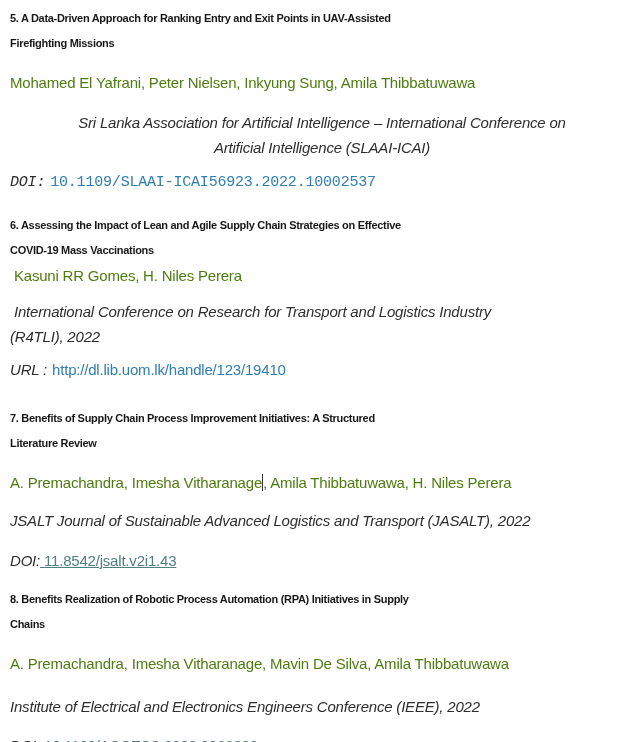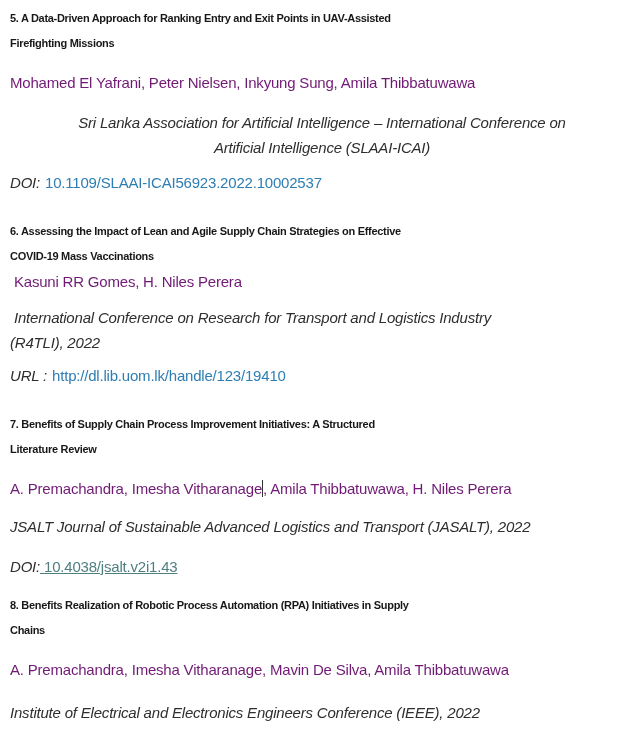--- a/index.html
+++ b/index.html
@@ -26,21 +26,21 @@
     color: #181818;
     line-height: 25px;
     letter-spacing: -0.3px;
     white-space: pre-wrap;
   }
   .pub h3.tight { margin-bottom: 0; }
   .pub p {
     margin: 0;
     white-space: pre-wrap;
   }
-  .authors { color: #701a75; }
+  .authors { color: #4d7c0f; }
   .venue, .linklabel {
     font-style: italic;
     color: #2e2e2e;
   }
   .link {
     text-decoration: none;
     cursor: pointer;
   }
   .link.blue {
     color: #2e7eb3;
@@ -53,21 +53,21 @@
   .caret {
     display: inline-block;
     width: 1px;
     height: 17px;
     background: #333333;
     vertical-align: -3px;
   }
   
   .pub5 .authors  { margin-bottom: 15px; }
   .pub5 .venue    { margin-bottom: 10px; text-align: center; }
-  .pub5 .linkline { margin-bottom: 24px; }
+  .pub5 .linkline { margin-bottom: 18px; font-family: Liberation Mono, monospace; }
   .pub6 .authors  { margin-bottom: 11px; }
   .pub6 .venue    { margin-bottom: 8px; }
   .pub6 .linkline { margin-bottom: 24px; }
   .pub7 .authors  { margin-bottom: 13px; }
   .pub7 .venue    { margin-bottom: 15px; }
   .pub7 .linkline { margin-bottom: 14px; }
   .pub8 .authors  { margin-bottom: 18px; }
   .pub8 .venue    { margin-bottom: 14px; }
   .pub8 .linkline { margin-bottom: 0; }
 </style>
@@ -92,21 +92,21 @@
     <p class="venue"> International Conference on Research for Transport and Logistics Industry
 (R4TLI), 2022</p>
     <p class="linkline"><span class="linklabel">URL :</span><a class="link blue">http://dl.lib.uom.lk/handle/123/19410</a></p>
   </section>
 
   <section class="pub pub7">
     <h3>7. Benefits of Supply Chain Process Improvement Initiatives: A Structured
 Literature Review</h3>
     <p class="authors"><span>A. Premachandra, Imesha Vitharanage</span><span class="caret"></span><span>, Amila Thibbatuwawa, H. Niles Perera</span></p>
     <p class="venue">JSALT Journal of Sustainable Advanced Logistics and Transport (JASALT), 2022</p>
-    <p class="linkline"><span class="linklabel">DOI:</span><a class="link teal"> 10.4038/jsalt.v2i1.43</a></p>
+    <p class="linkline"><span class="linklabel">DOI:</span><a class="link teal"> 11.8542/jsalt.v2i1.43</a></p>
   </section>
 
   <section class="pub pub8">
     <h3>8. Benefits Realization of Robotic Process Automation (RPA) Initiatives in Supply
 Chains</h3>
     <p class="authors">A. Premachandra, Imesha Vitharanage, Mavin De Silva, Amila Thibbatuwawa</p>
     <p class="venue">Institute of Electrical and Electronics Engineers Conference (IEEE), 2022</p>
     <p class="linkline"><span class="linklabel">DOI:</span><a class="link teal"> 10.1109/ACCESS.2023.3266293</a></p>
   </section>
 

